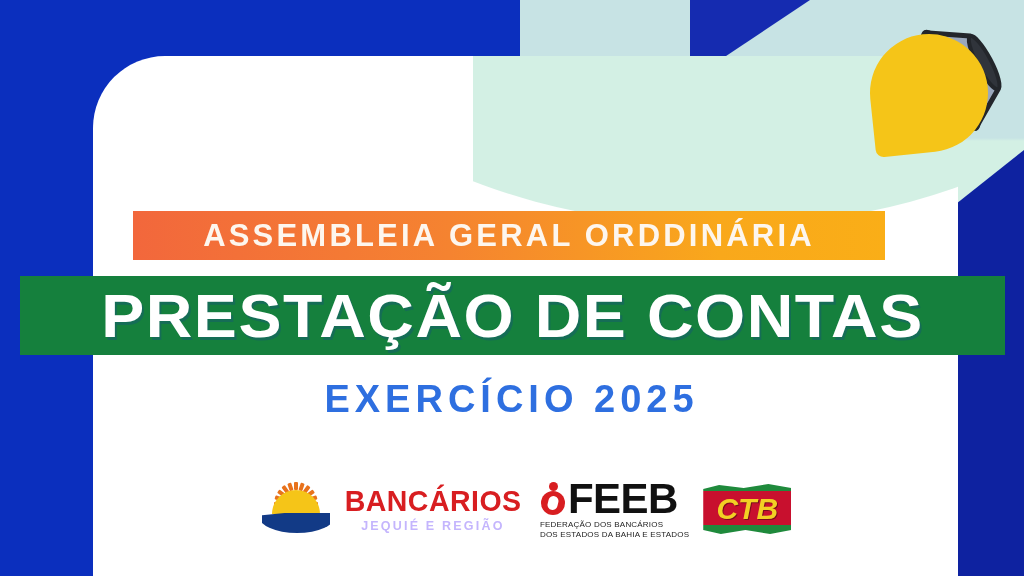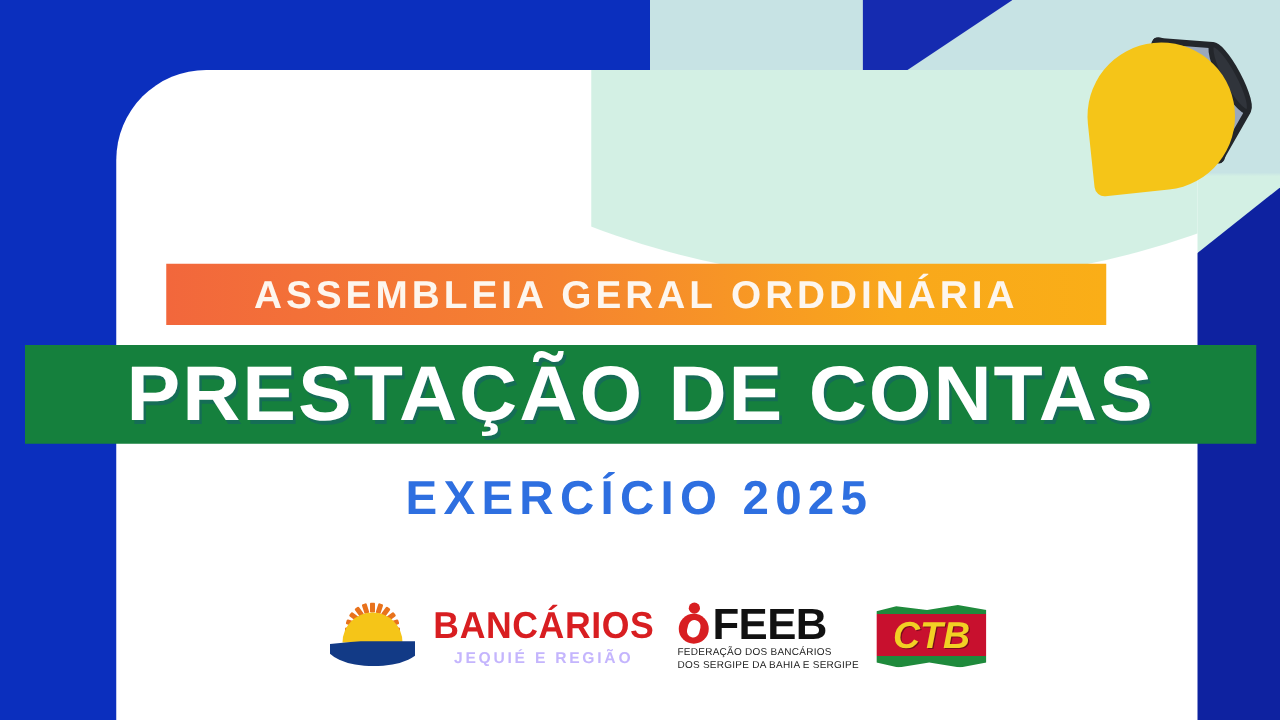--- a/index.html
+++ b/index.html
@@ -222,21 +222,21 @@
     background: #D81E21;
   }
   .feeb-body::after {
     content:"";
     position:absolute; left: 7px; top: 5px;
     width: 10px; height: 14px; border-radius: 6px;
     background: #FFFFFF;
     transform: rotate(14deg);
   }
   .feeb-word {
-    color: #111111; font-size: 35px; font-weight: bold; letter-spacing: -.5px;
+    color: #111111; font-size: 42px; font-weight: bold; letter-spacing: -.5px;
     line-height: 1;
   }
   .feeb-cap1, .feeb-cap2 {
     color: #222222; font-size: 8px; font-weight: normal; letter-spacing: .2px;
     line-height: 1.25;
   }
 
   
   .logo-ctb { position: relative; width: 88px; height: 50px; }
   .ctb-flag {
@@ -321,21 +321,21 @@
 
     <div class="logo-feeb">
       <div class="feeb-row">
         <div class="feeb-mark">
           <div class="feeb-dot"></div>
           <div class="feeb-body"></div>
         </div>
         <div class="feeb-word">FEEB</div>
       </div>
       <div class="feeb-cap1">FEDERAÇÃO DOS BANCÁRIOS</div>
-      <div class="feeb-cap2">DOS SERGIPE DA BAHIA E SERGIPE</div>
+      <div class="feeb-cap2">DOS ESTADOS DA BAHIA E ESTADOS</div>
     </div>
 
     <div class="logo-ctb">
       <div class="ctb-flag"></div>
       <div class="ctb-word">CTB</div>
     </div>
 
   </div>
 </div>
 

